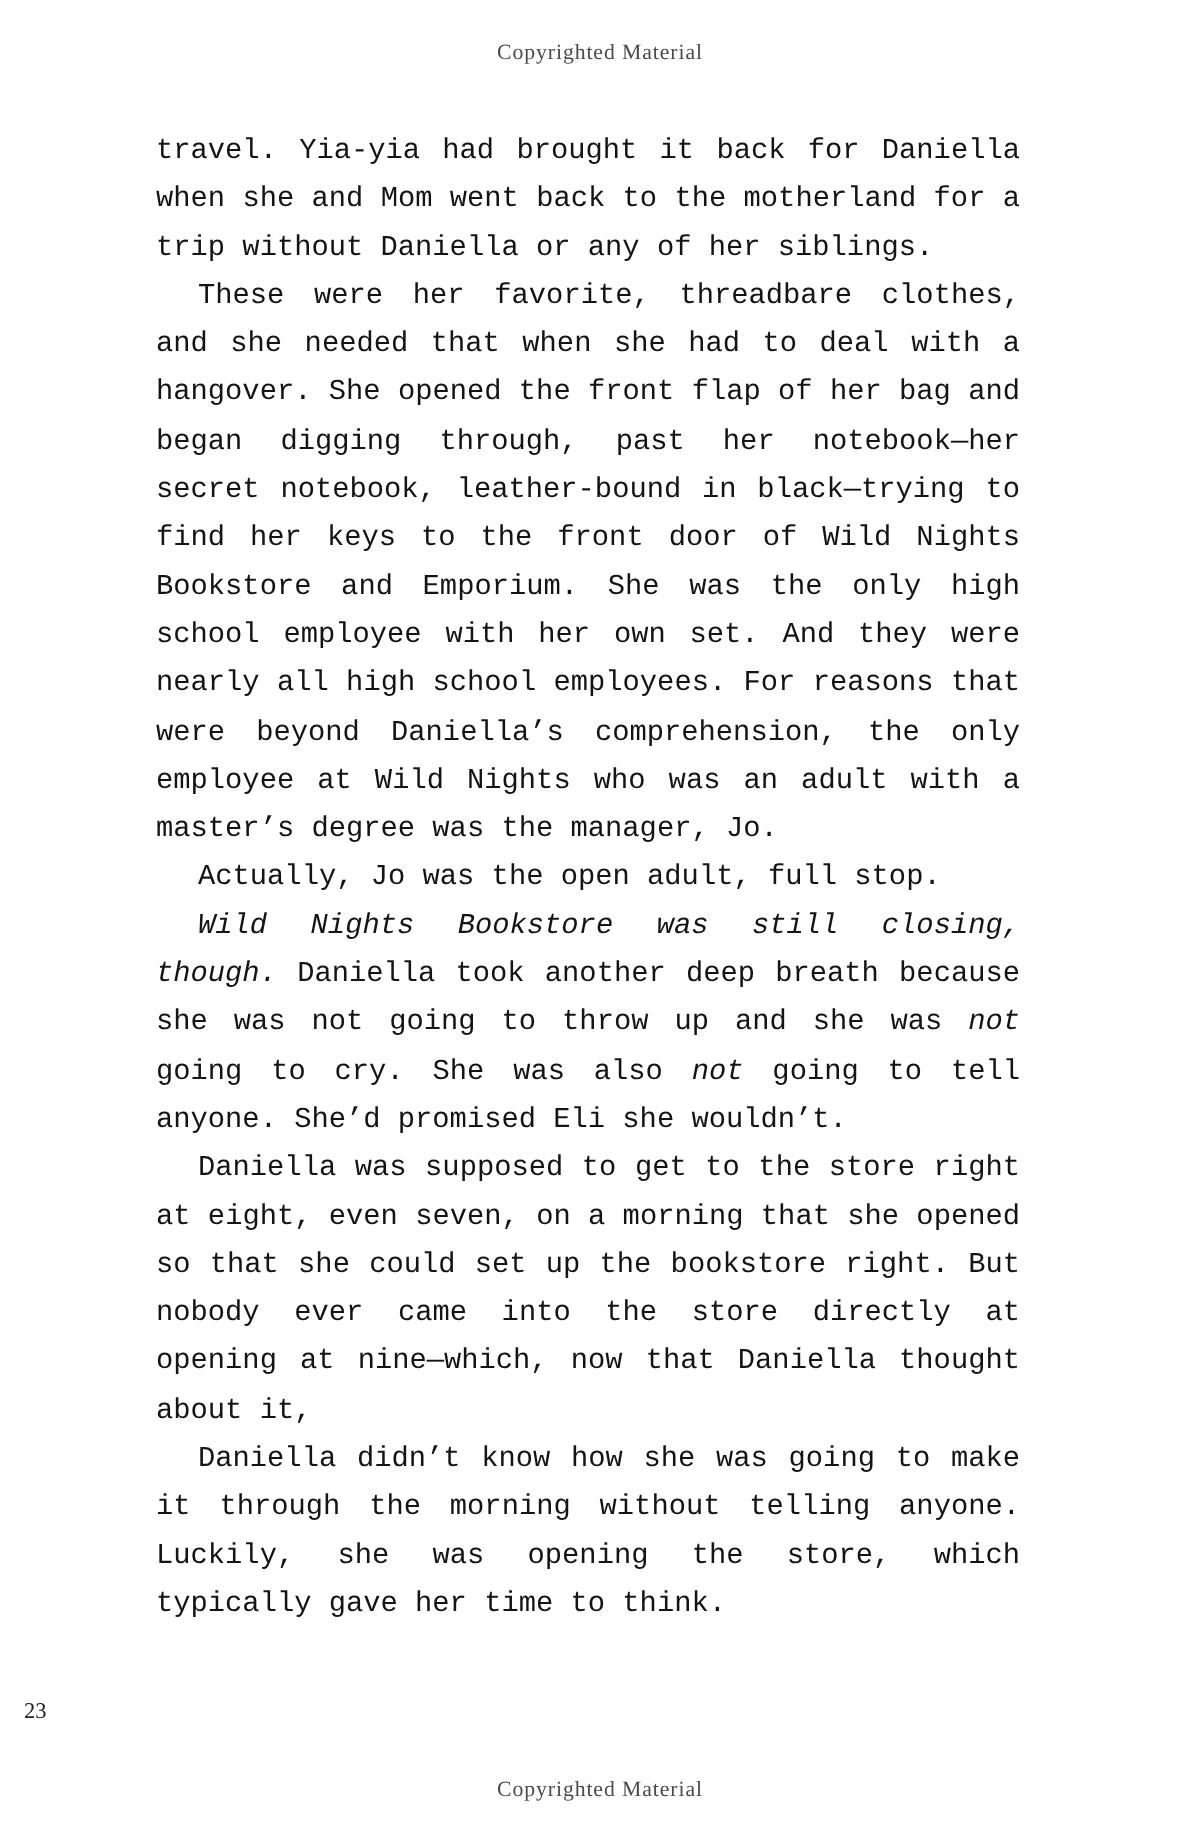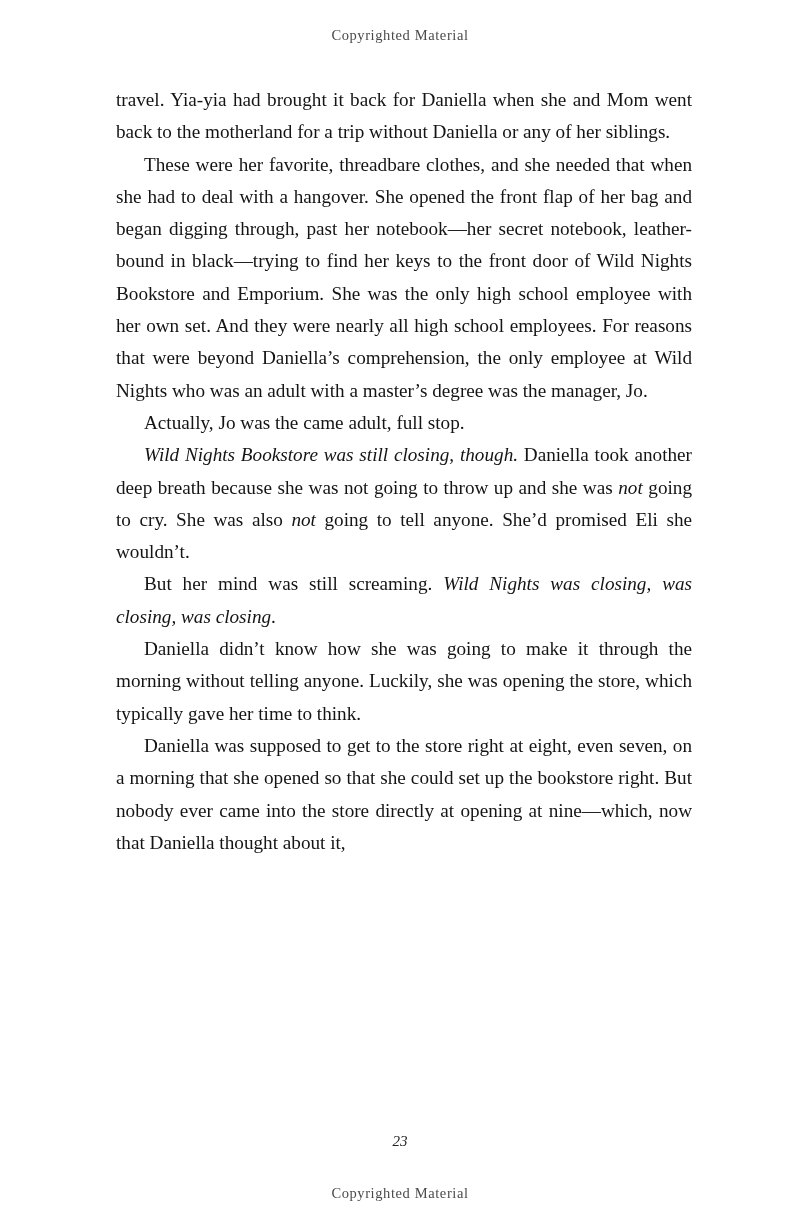--- a/index.html
+++ b/index.html
@@ -34,64 +34,62 @@
     font-size: 14.5px;
     color: #4a4a4a;
     letter-spacing: 0.6px;
     position: absolute;
     left: 0;
     right: 0;
     top: 1185px;
   }
   .text-block {
     position: absolute;
-    left: 116px;
+    left: 104px;
     top: 84px;
     width: 576px;
+    font-family: Liberation Mono, monospace;
   }
   .text-block p {
     margin: 0;
     font-size: 19.2px;
     line-height: 32.3px;
     text-align: justify;
     text-justify: inter-word;
     hyphens: none;
     color: #141414;
   }
   .text-block p.indent {
     text-indent: 28px;
   }
   em {
     font-style: italic;
   }
   .folio {
     position: absolute;
-    left: 0;
+    left: 16px;
     right: 0;
     top: 1133px;
-    text-align: center;
     font-size: 15px;
     color: #222;
-    font-style: italic;
   }
 </style>
 </head>
 <body>
 
 <div class="page">
 
   <div class="watermark-top">Copyrighted Material</div>
 
   <div class="text-block">
     <p class="">travel. Yia-yia had brought it back for Daniella when she and Mom went back to the motherland for a trip without Daniella or any of her siblings.</p>
     <p class="indent">These were her favorite, threadbare clothes, and she needed that when she had to deal with a hangover. She opened the front flap of her bag and began digging through, past her notebook—her secret notebook, leather-bound in black—trying to find her keys to the front door of Wild Nights Bookstore and Emporium. She was the only high school employee with her own set. And they were nearly all high school employees. For reasons that were beyond Daniella’s comprehension, the only employee at Wild Nights who was an adult with a master’s degree was the manager, Jo.</p>
-    <p class="indent">Actually, Jo was the came adult, full stop.</p>
+    <p class="indent">Actually, Jo was the open adult, full stop.</p>
     <p class="indent"><em>Wild Nights Bookstore was still closing, though.</em> Daniella took another deep breath because she was not going to throw up and she was <em>not</em> going to cry. She was also <em>not</em> going to tell anyone. She’d promised Eli she wouldn’t.</p>
-    <p class="indent">But her mind was still screaming. <em>Wild Nights was closing, was closing, was closing</em>.</p>
+    <p class="indent">Daniella was supposed to get to the store right at eight, even seven, on a morning that she opened so that she could set up the bookstore right. But nobody ever came into the store directly at opening at nine—which, now that Daniella thought about it,</p>
     <p class="indent">Daniella didn’t know how she was going to make it through the morning without telling anyone. Luckily, she was opening the store, which typically gave her time to think.</p>
-    <p class="indent">Daniella was supposed to get to the store right at eight, even seven, on a morning that she opened so that she could set up the bookstore right. But nobody ever came into the store directly at opening at nine—which, now that Daniella thought about it,</p>
   </div>
 
   <div class="folio">23</div>
 
   <div class="watermark-bottom">Copyrighted Material</div>
 
 </div>
 
 </body></html>

